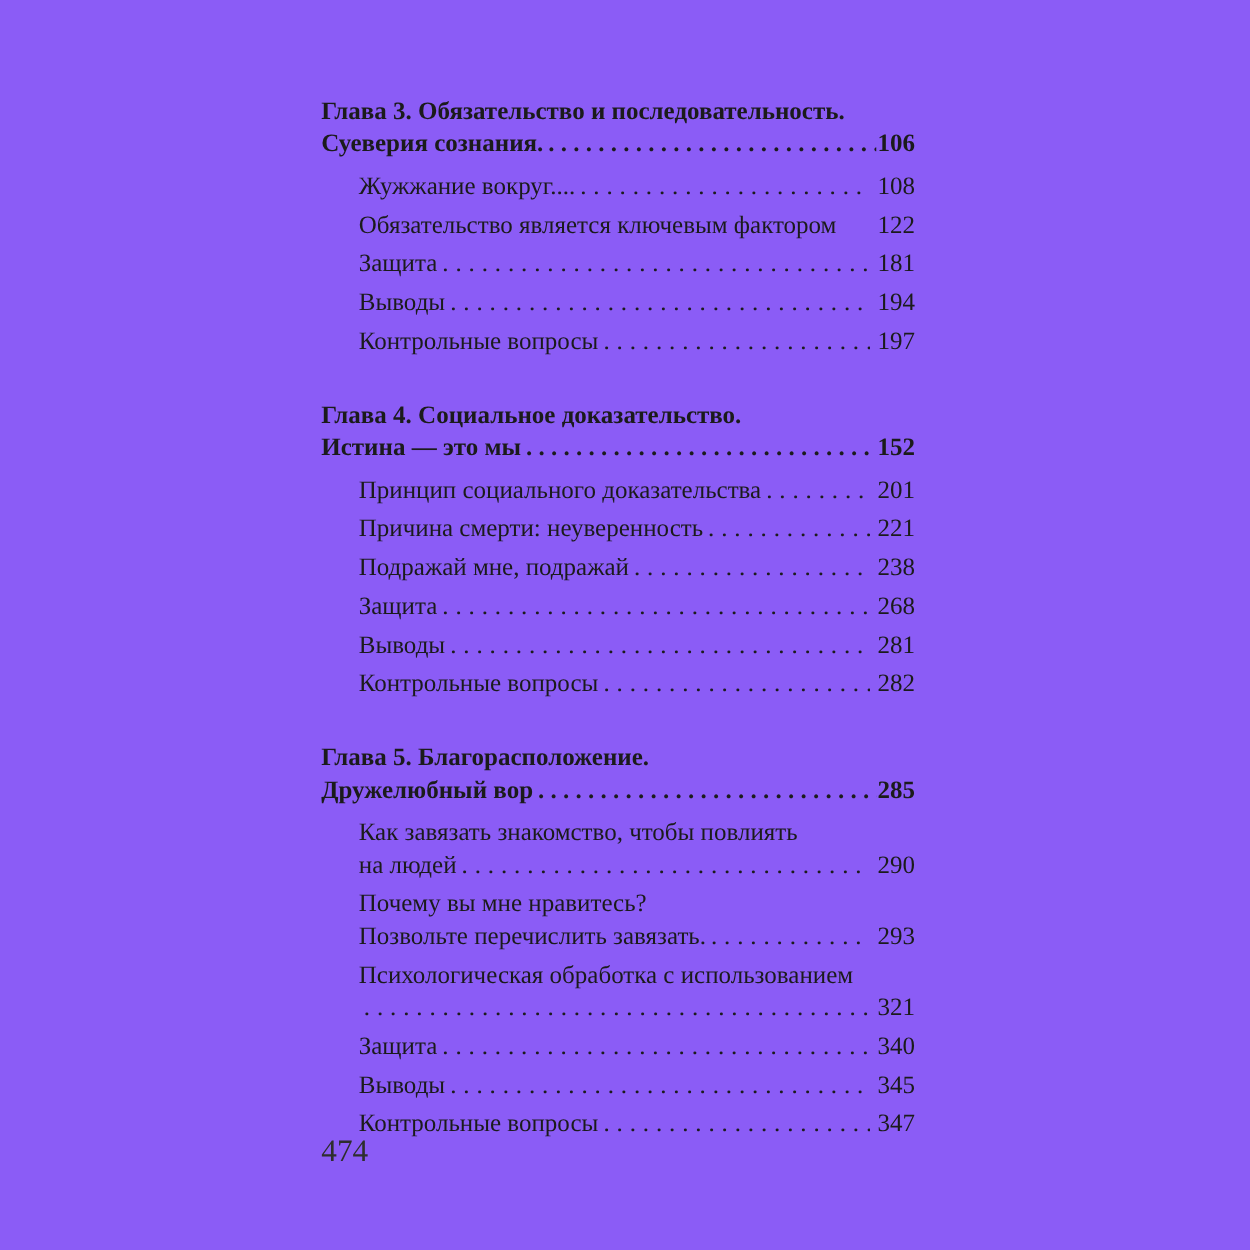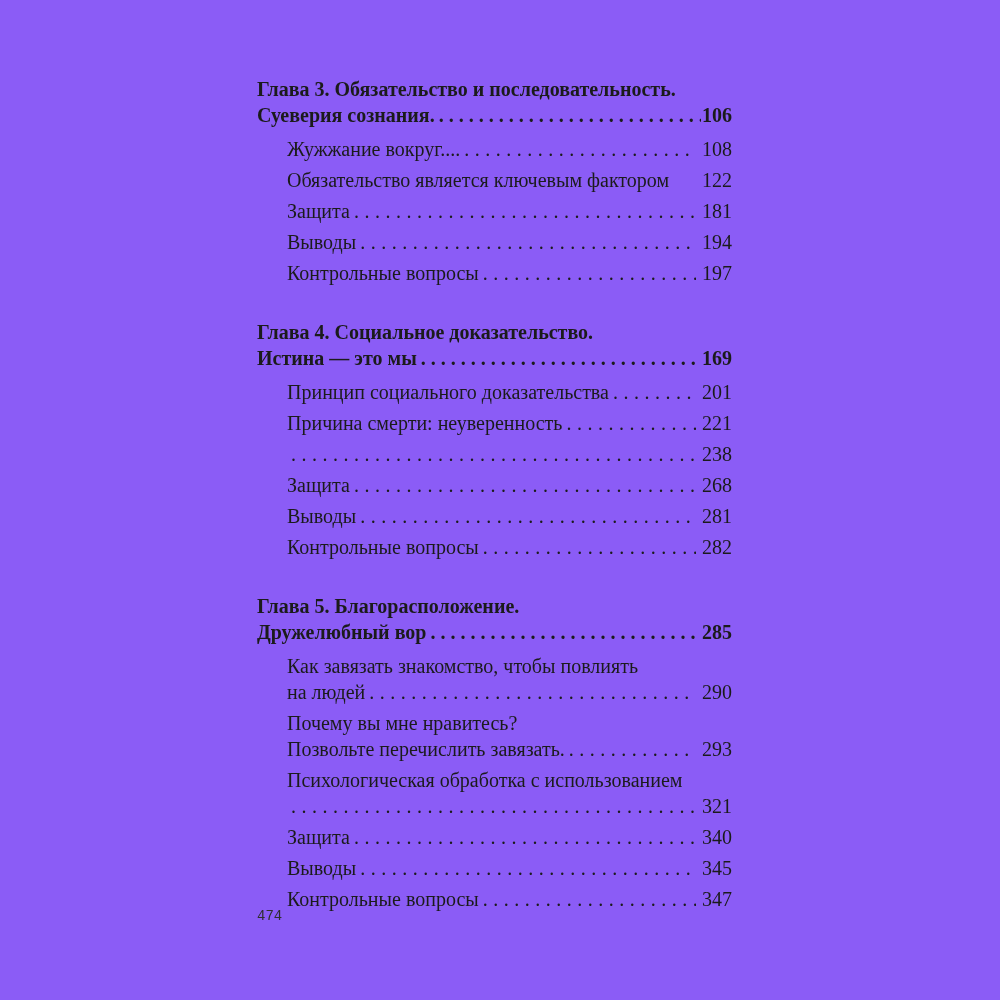--- a/index.html
+++ b/index.html
@@ -70,22 +70,22 @@
     padding-left: 6px;
     white-space: nowrap;
   }
   .no-dots .pagenum {
     margin-left: auto;
   }
   .page-footer {
     position: absolute;
     left: 257px;
     top: 908px;
-    font-family: Liberation Mono, monospace;
-    font-size: 14px;
+    font-family: Liberation Serif, serif;
+    font-size: 25px;
     color: #2e2e2e;
   }
 </style>
 </head>
 <body>
 
 <div class="page">
   <main class="toc">
       <section class="toc-section">
         <div class="chapter-heading">
@@ -134,39 +134,40 @@
         </div>
       </section>
       <section class="toc-section">
         <div class="chapter-heading">
           <div class="row">
             <span class="title">Глава 4. Социальное доказательство.</span>
           </div>
           <div class="row">
             <span class="title">Истина — это мы</span>
             <span class="leader"></span>
-            <span class="pagenum">169</span>
+            <span class="pagenum">152</span>
           </div>
         </div>
         <div class="toc-item">
           <div class="row">
             <span class="title">Принцип социального доказательства</span>
             <span class="leader"></span>
             <span class="pagenum">201</span>
           </div>
         </div>
         <div class="toc-item">
           <div class="row">
             <span class="title">Причина смерти: неуверенность</span>
             <span class="leader"></span>
             <span class="pagenum">221</span>
           </div>
         </div>
         <div class="toc-item">
           <div class="row">
+            <span class="title">Подражай мне, подражай</span>
             <span class="leader"></span>
             <span class="pagenum">238</span>
           </div>
         </div>
         <div class="toc-item">
           <div class="row">
             <span class="title">Защита</span>
             <span class="leader"></span>
             <span class="pagenum">268</span>
           </div>

